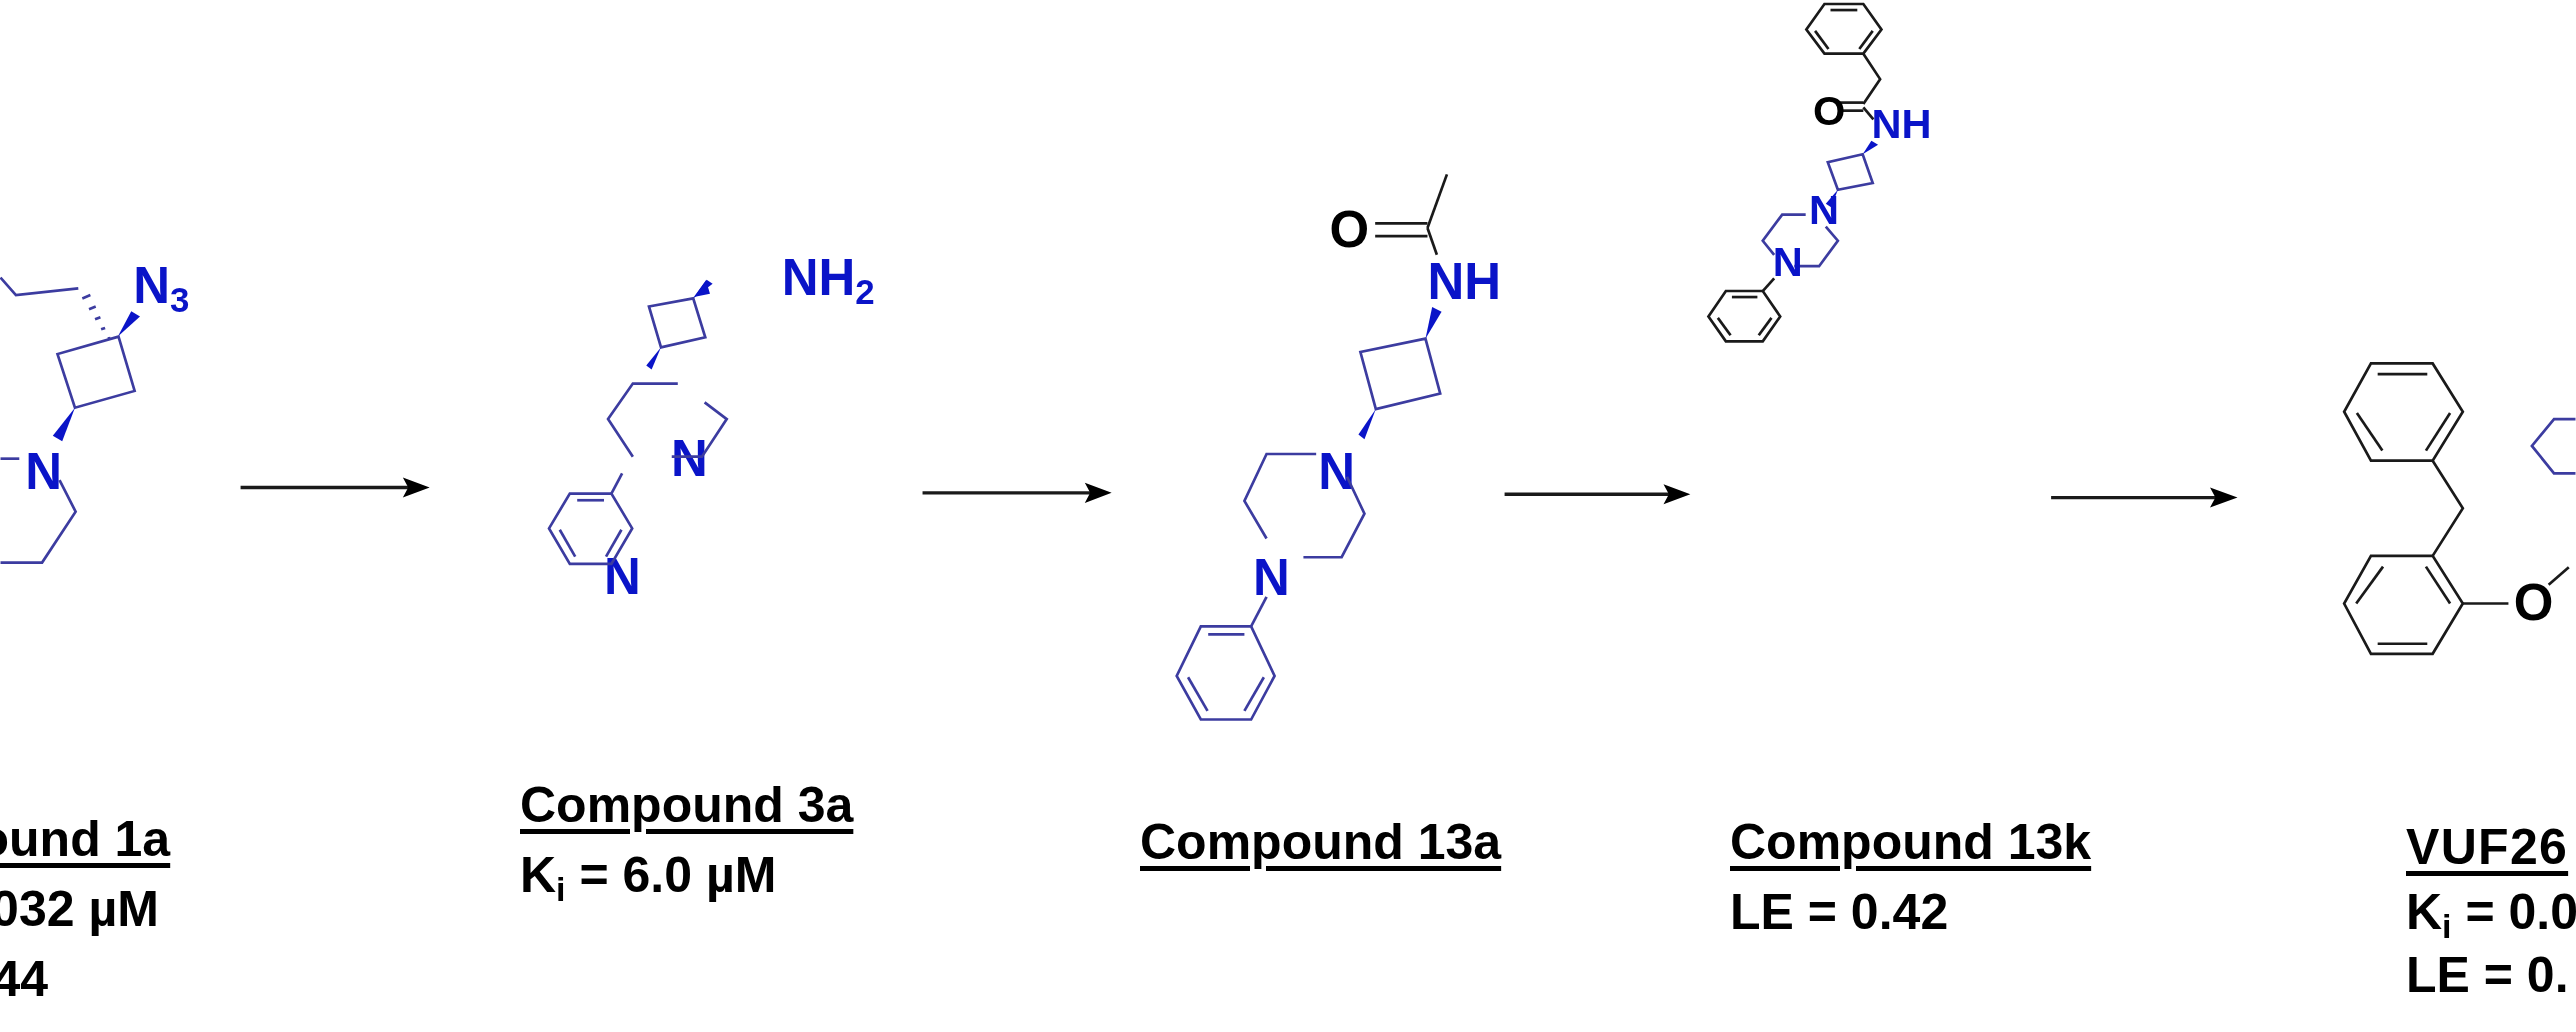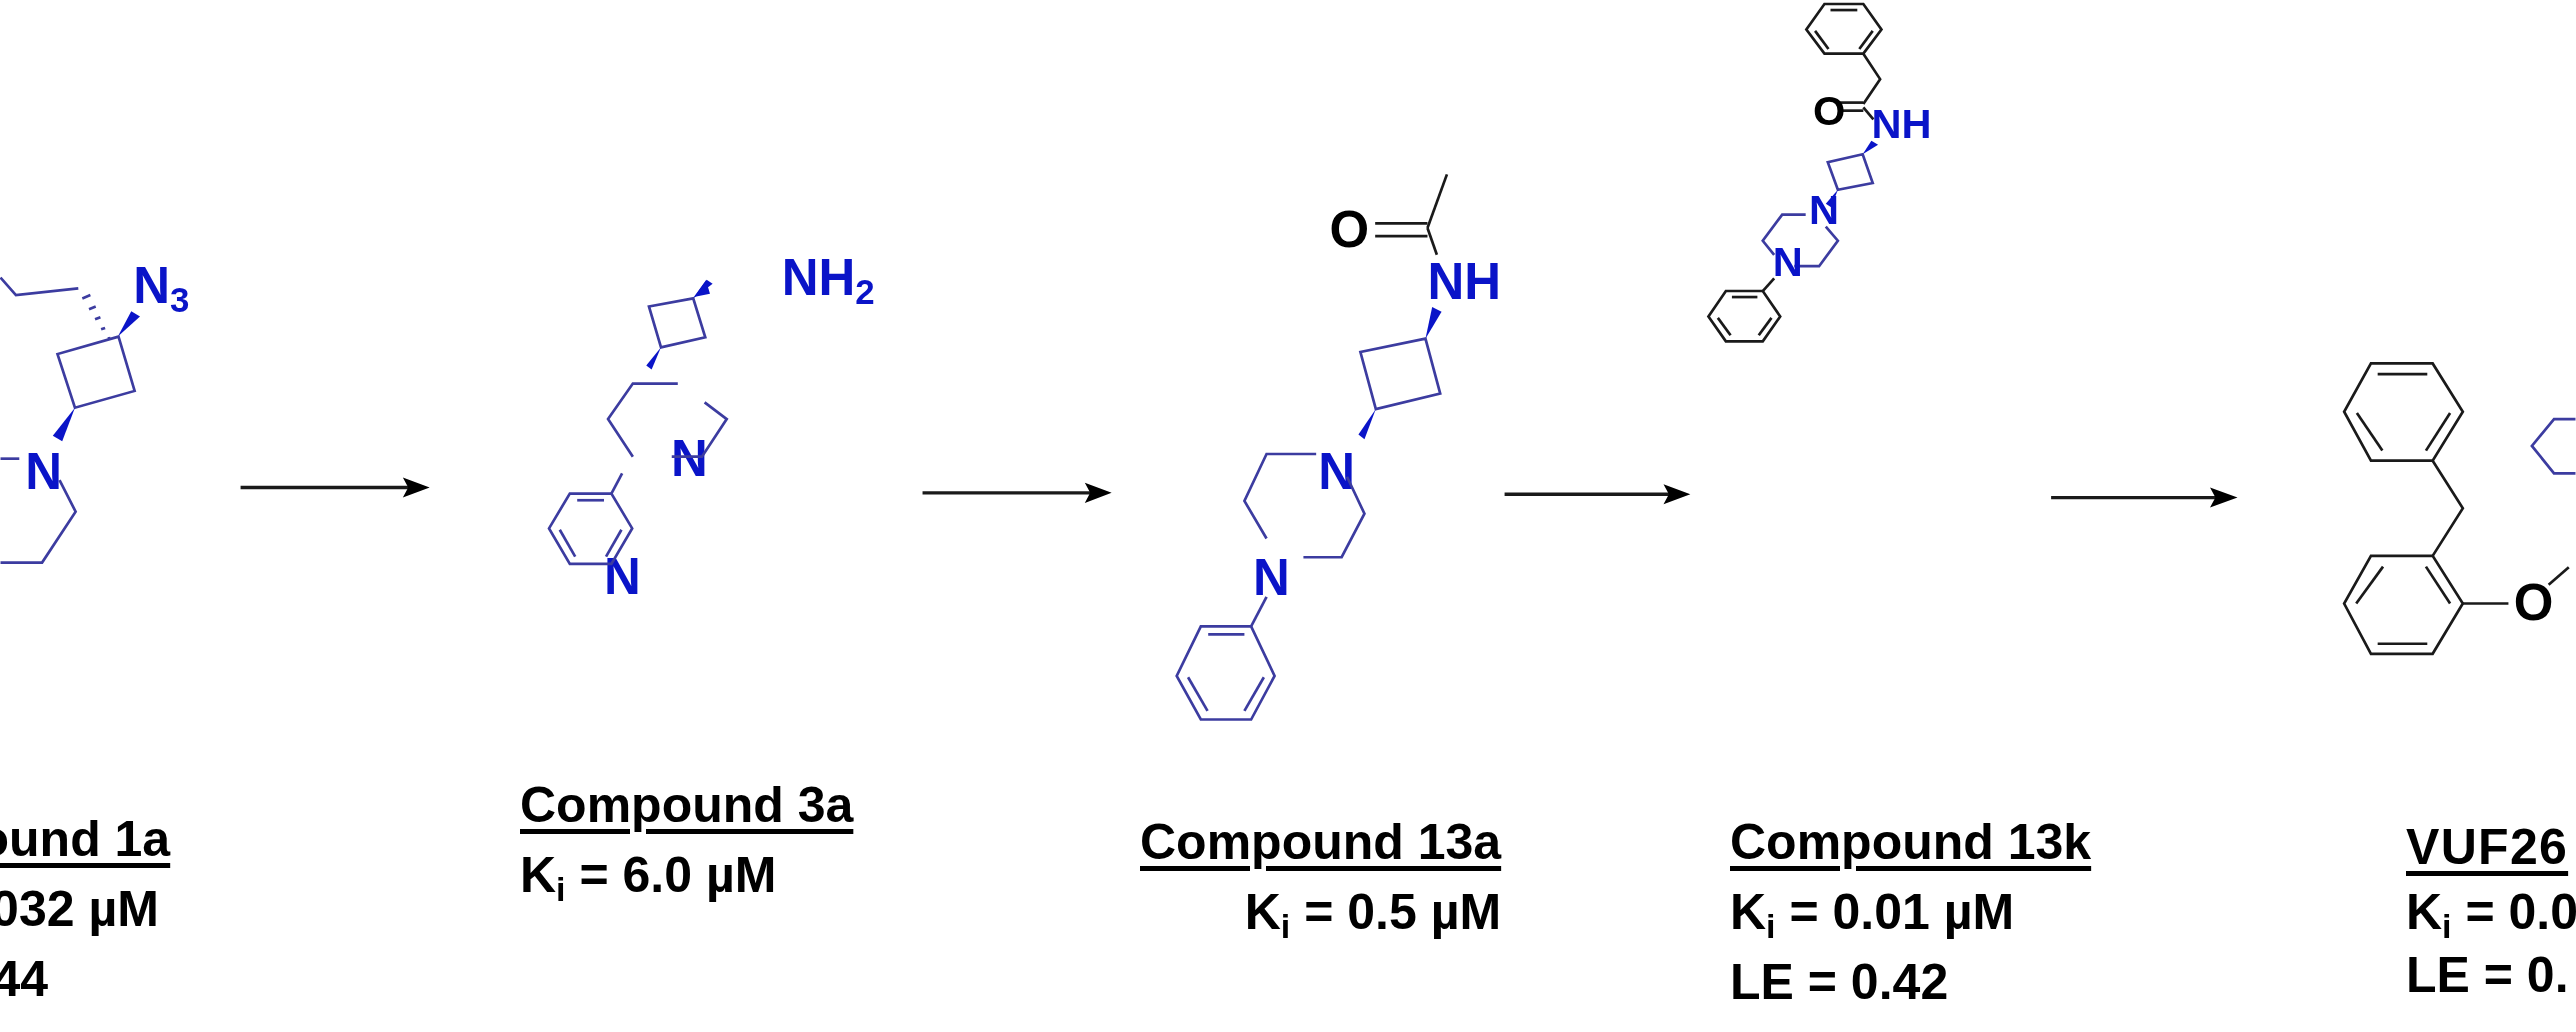--- a/index.html
+++ b/index.html
@@ -173,26 +173,24 @@
   <span class="le">.44</span>
 </div>
 
 <div class="label" style="left:520px; top:780px;">
   <span class="title">Compound 3a</span>
   <span class="ki"><span>K</span><sub>i</sub><span> = 6.0 µM</span></span>
 </div>
 
 <div class="label" style="left:1140px; top:817px;text-align:right;">
   <span class="title">Compound 13a</span>
-  <span class="ki"><span>K</span><sub>i</sub><span> = 0.5 µM</span></span>
 </div>
 
 <div class="label" style="left:1721px; top:817px;margin-left:9px;">
   <span class="title">Compound 13k</span>
-  <span class="ki"><span>K</span><sub>i</sub><span> = 0.01 µM</span></span>
   <span class="le">LE = 0.42</span>
 </div>
 
 <div class="label vuf" style="left:2406px; top:822px;">
   <span class="title">VUF26</span>
   <span class="ki" style="margin-top:14.8px;"><span>K</span><sub>i</sub><span> = 0.0</span></span>
   <span class="le" style="margin-top:13.4px;">LE = 0.</span>
 </div>
 
 

